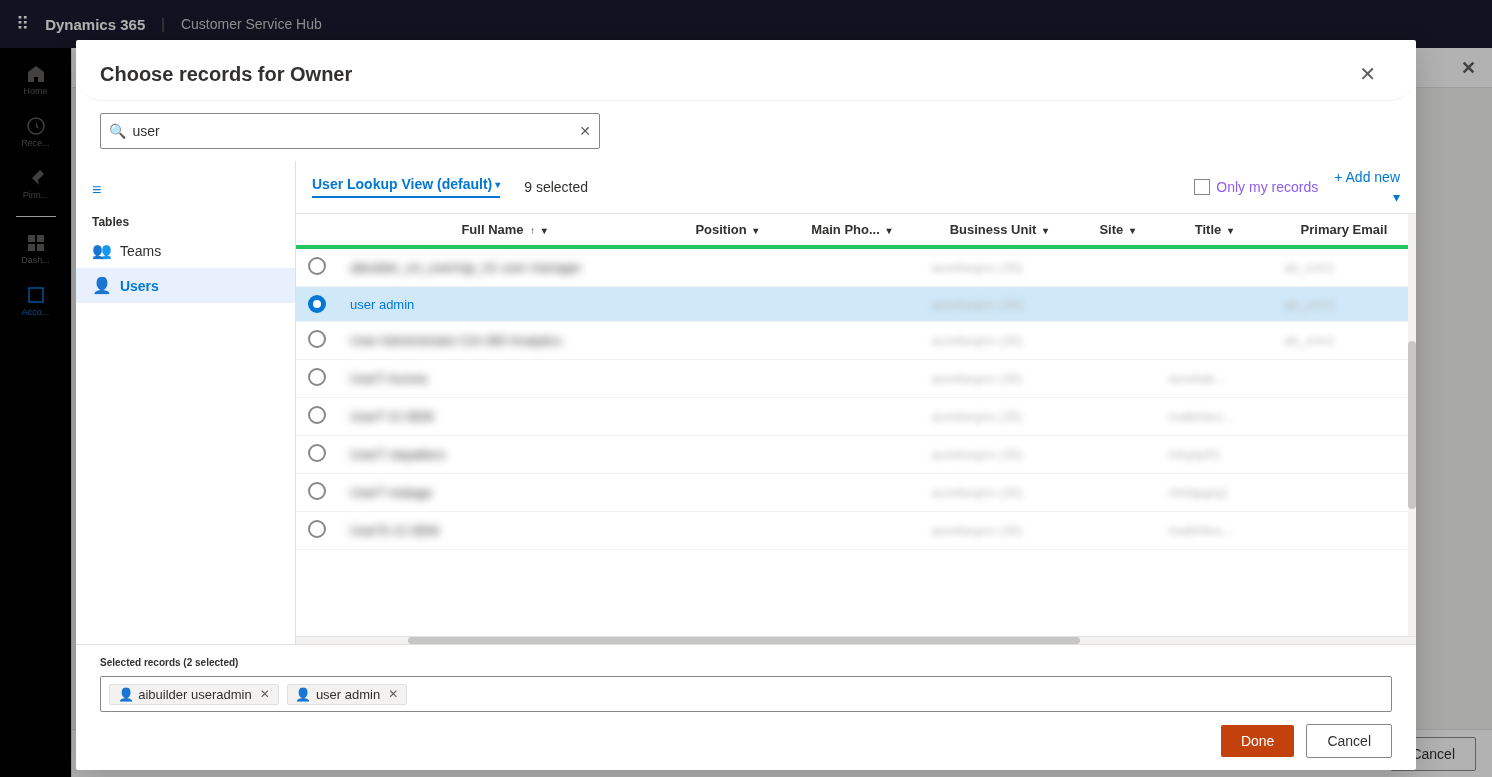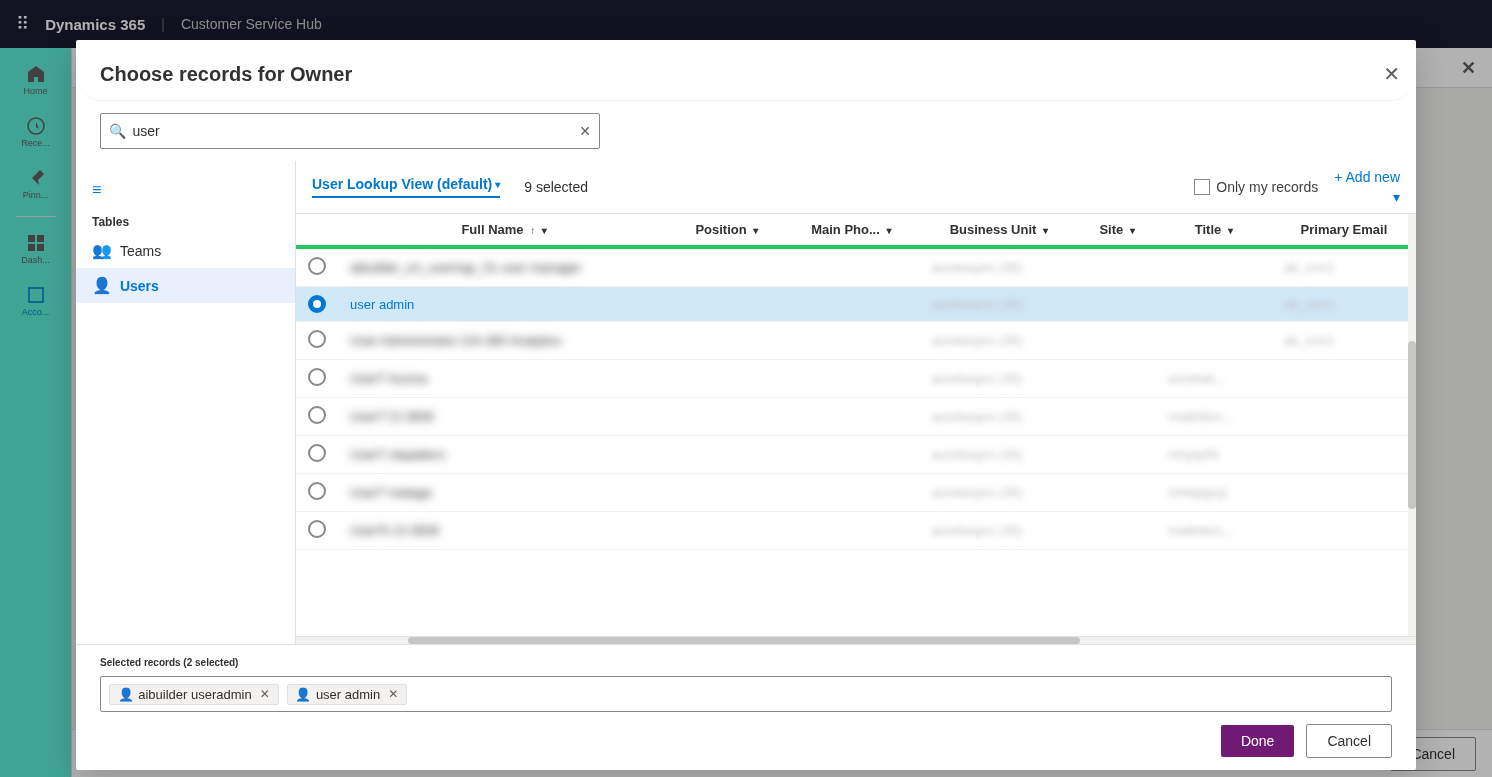--- a/index.html
+++ b/index.html
@@ -12,21 +12,21 @@
       display: flex; align-items: center; padding: 0 16px; gap: 16px;
     }
     .top-nav-dots { color: #fff; font-size: 18px; cursor: pointer; }
     .top-nav-brand { color: #fff; font-size: 15px; font-weight: 600; }
     .top-nav-sep { color: #666; }
     .top-nav-app { color: #ccc; font-size: 14px; }
 
     
     .sidebar {
       position: absolute; top: 48px; left: 0; width: 72px; height: calc(100% - 48px);
-      background: #5eead4; border-right: 1px solid #e0e0e0;
+      background: #000000; border-right: 1px solid #e0e0e0;
       display: flex; flex-direction: column; align-items: center; padding-top: 8px; gap: 4px;
     }
     .sidebar-icon {
       width: 48px; height: 48px; display: flex; flex-direction: column; align-items: center;
       justify-content: center; cursor: pointer; border-radius: 4px; color: #605e5c; font-size: 11px; gap: 2px;
     }
     .sidebar-icon.active { color: #0078d4; }
     .sidebar-icon svg { width: 20px; height: 20px; }
 
     
@@ -50,21 +50,21 @@
     
     .modal {
       position: absolute; top: 40px; left: 76px; width: 1340px; height: 730px;
       background: #fff; z-index: 200;
       border-radius: 2px;
       box-shadow: 0 8px 32px rgba(0,0,0,0.18);
       display: flex; flex-direction: column;
     }
 
     .modal-header {
-      display: flex; align-items: center; padding: 20px 12px 12px 24px;
+      display: flex; align-items: center; padding: 20px 36px 12px 24px;
       border-bottom: 1px solid #f3f2f1;
       border-radius: 26px;
     }
     .modal-title {
       font-size: 20px; font-weight: 600; color: #323130; flex: 1;
     }
     .modal-close-btn {
       cursor: pointer; color: #605e5c; font-size: 20px; line-height: 1;
       padding: 4px; border-radius: 2px;
     }
@@ -124,21 +124,21 @@
       color: #0078d4; font-size: 14px; font-weight: 600;
       border-bottom: 2px solid #0078d4; padding-bottom: 4px;
     }
     .selected-count {
       font-size: 14px; color: #323130; margin-left: 8px;
     }
     .toolbar-right {
       margin-left: auto; display: flex; align-items: center; gap: 16px;
     }
     .only-my-records {
-      display: flex; align-items: center; gap: 6px; font-size: 14px; color: #404040; cursor: pointer;
+      display: flex; align-items: center; gap: 6px; font-size: 14px; color: #8b5cf6; cursor: pointer;
     }
     .checkbox-sq {
       width: 16px; height: 16px; border: 1px solid #8a8886; display: inline-block;
       flex-shrink: 0;
     }
     .add-new-btn {
       display: flex; align-items: flex-end; gap: 4px; color: #0078d4; font-size: 14px; cursor: pointer; flex-direction: column;
     }
 
     
@@ -203,21 +203,21 @@
       display: flex; align-items: center; gap: 4px;
       background: #f3f2f1; border: 1px solid #e0e0e0; border-radius: 2px;
       padding: 2px 8px; font-size: 13px; color: #323130;
     }
     .tag-icon { color: #605e5c; font-size: 13px; }
     .tag-close { cursor: pointer; color: #605e5c; font-size: 12px; margin-left: 4px; }
     .footer-buttons-row {
       display: flex; align-items: center; gap: 12px; margin-top: 12px; justify-content: flex-end;
     }
     .done-btn {
-      background: #701a75; color: #fff; border: none; border-radius: 2px;
+      background: #c2410c; color: #fff; border: none; border-radius: 2px;
       padding: 8px 20px; font-size: 14px; cursor: pointer; font-family: inherit;
     }
     .cancel-btn {
       background: #fff; color: #323130; border: 1px solid #8a8886; border-radius: 2px;
       padding: 8px 20px; font-size: 14px; cursor: pointer; font-family: inherit;
     }
 
     
     .bottom-bar {
       position: absolute; bottom: 0; left: 72px; right: 0; height: 48px;

